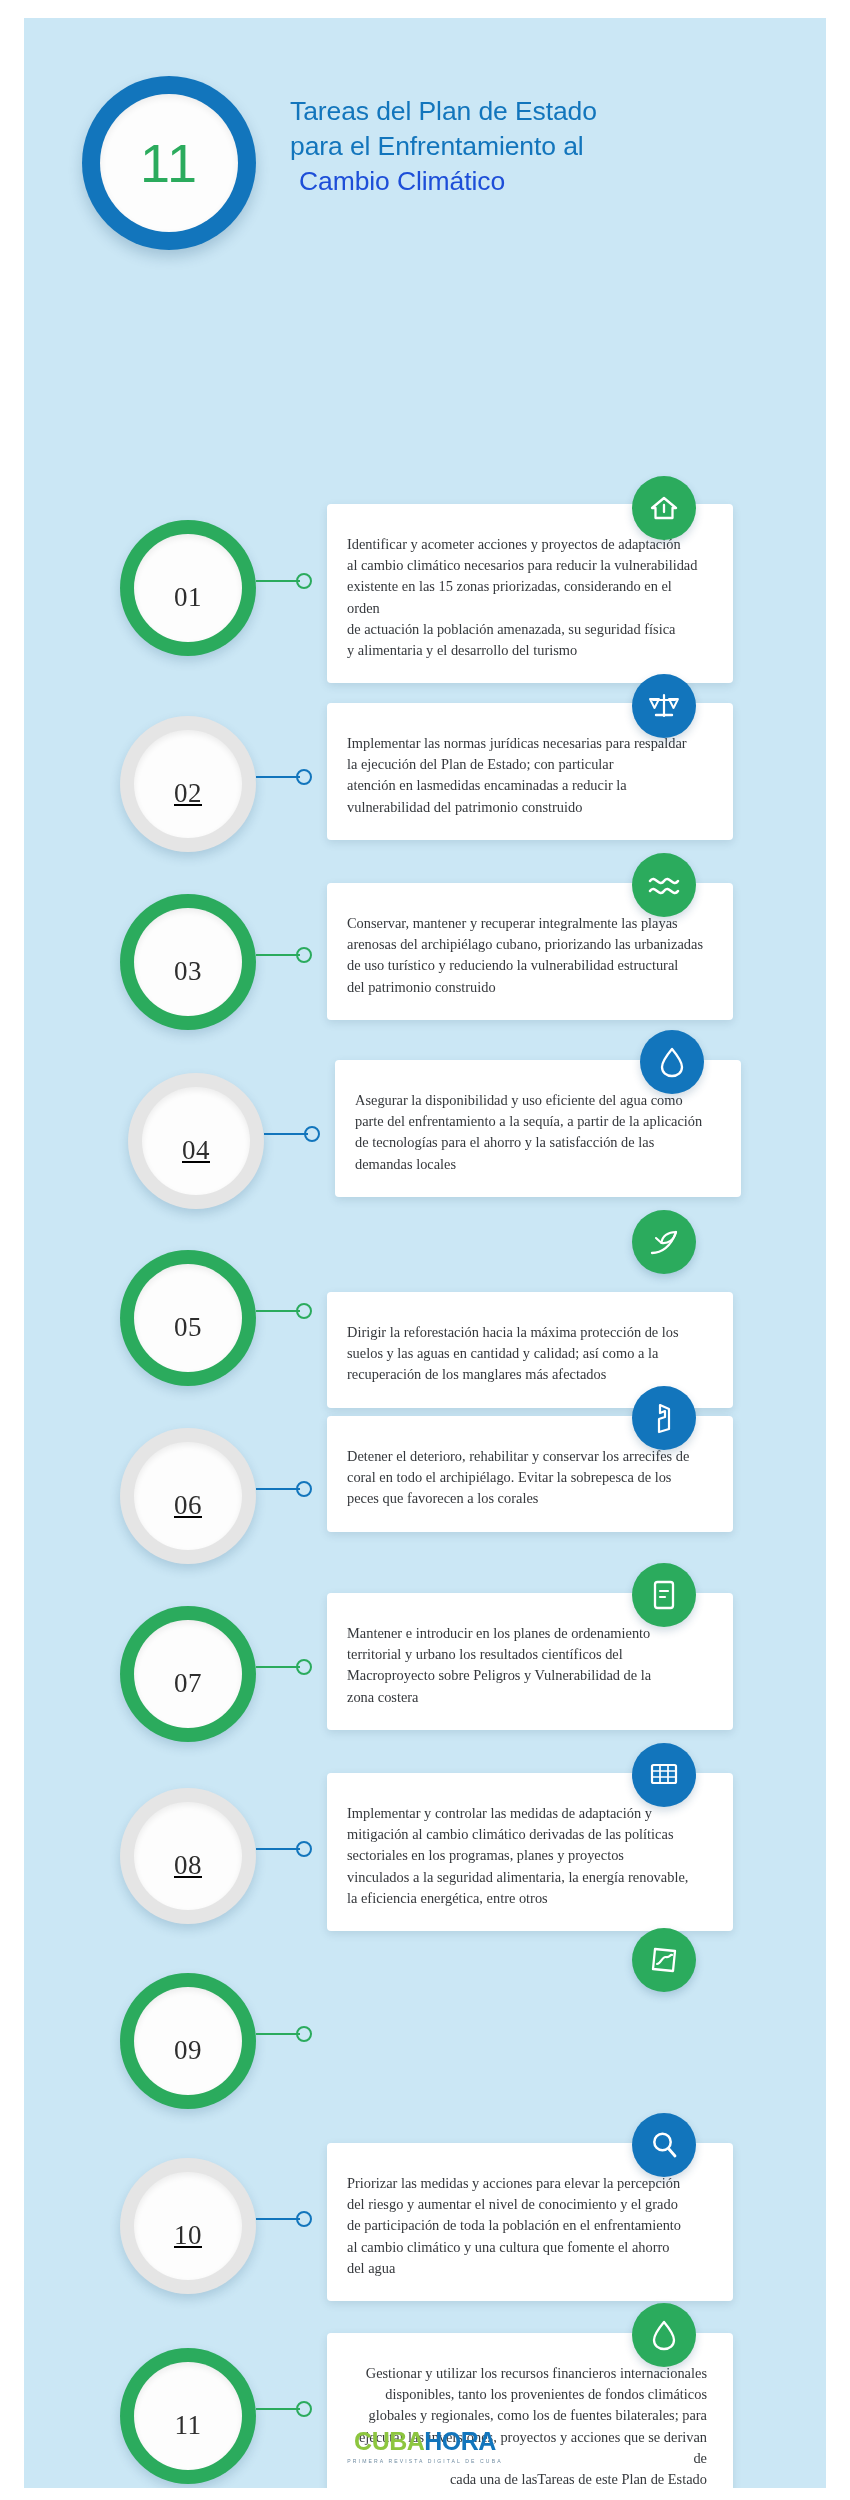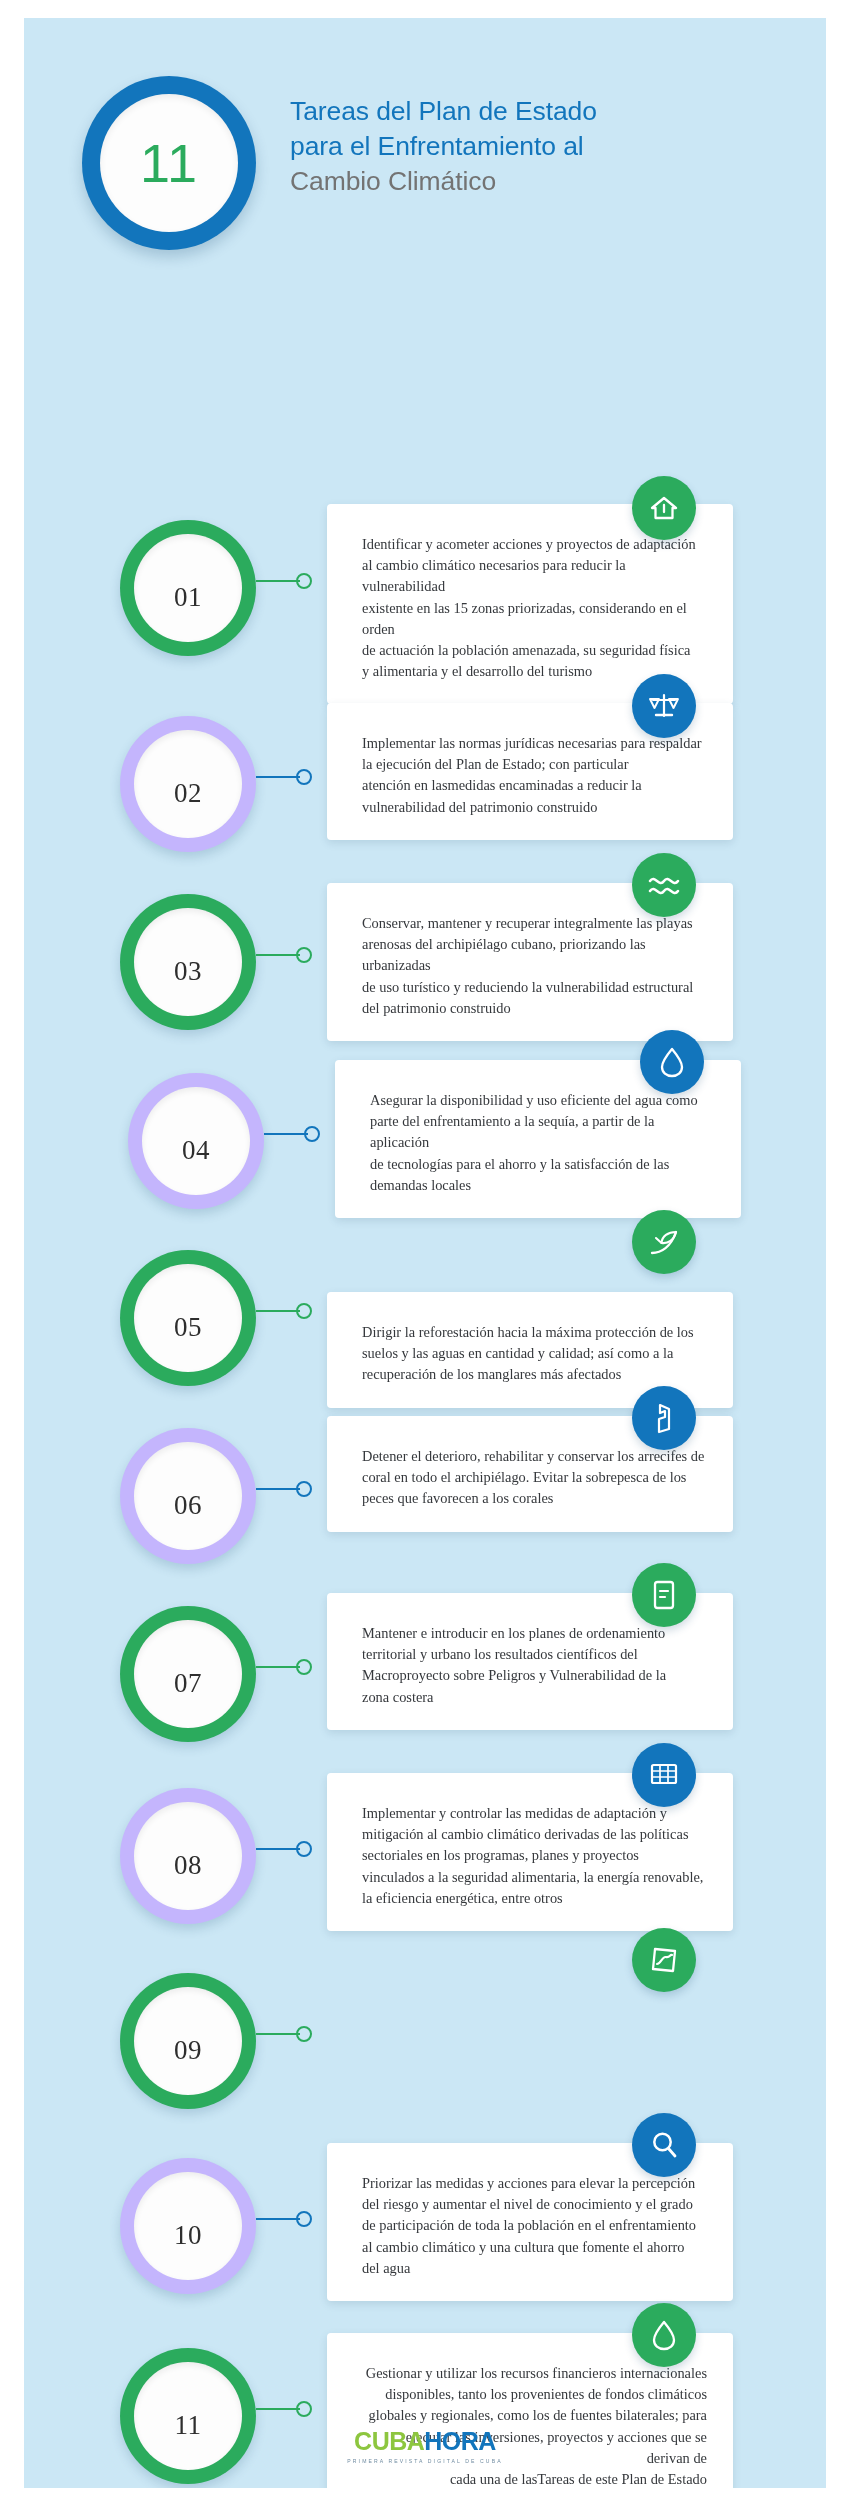--- a/index.html
+++ b/index.html
@@ -73,21 +73,21 @@
 
   .title-block {
     padding-top: 18px;
     font-family: "Liberation Sans", sans-serif;
     font-size: 26.5px;
     line-height: 1.33;
     color: #1275bc;
     font-weight: 400;
     letter-spacing: -0.1px;
   }
-  .title-block .green { color: #737373; }
+  .title-block .green { color: #1d4ed8; margin-left: 9px; }
 
   
   .row {
     position: relative;
     width: 100%;
     min-height: 168px;
   }
 
   .num-wrap {
     position: absolute;
@@ -100,21 +100,21 @@
     position: relative;
     width: 136px;
     height: 136px;
     border-radius: 50%;
     display: flex;
     align-items: center;
     justify-content: center;
     box-shadow: 0 5px 11px rgba(20,70,110,0.18);
   }
   .num-ring.green { background: #2bab5d; }
-  .num-ring.blue  { background: #c4b5fd; }
+  .num-ring.blue  { background: #e5e5e5; text-decoration: underline; }
   .num-ring::after {
     content: "";
     position: absolute;
     left: 50%; top: 50%;
     transform: translate(-50%,-50%);
     width: 108px; height: 108px;
     border-radius: 50%;
     background: #fdfdfd;
     box-shadow: inset 0 3px 6px rgba(0,0,0,0.07);
   }
@@ -156,21 +156,21 @@
   .connector .dot.blue  { border: 2px solid #1275bc; }
 
   
   .card {
     position: absolute;
     left: 303px;
     width: 406px;
     background: #ffffff;
     border-radius: 4px;
     box-shadow: 0 3px 8px rgba(30,70,100,0.13);
-    padding: 30px 26px 22px 35px;
+    padding: 30px 26px 22px 20px;
   }
   .card p {
     font-family: "Liberation Serif", serif;
     font-size: 14.4px;
     line-height: 1.47;
     color: #35383c;
     white-space: pre-line;
   }
 
   

